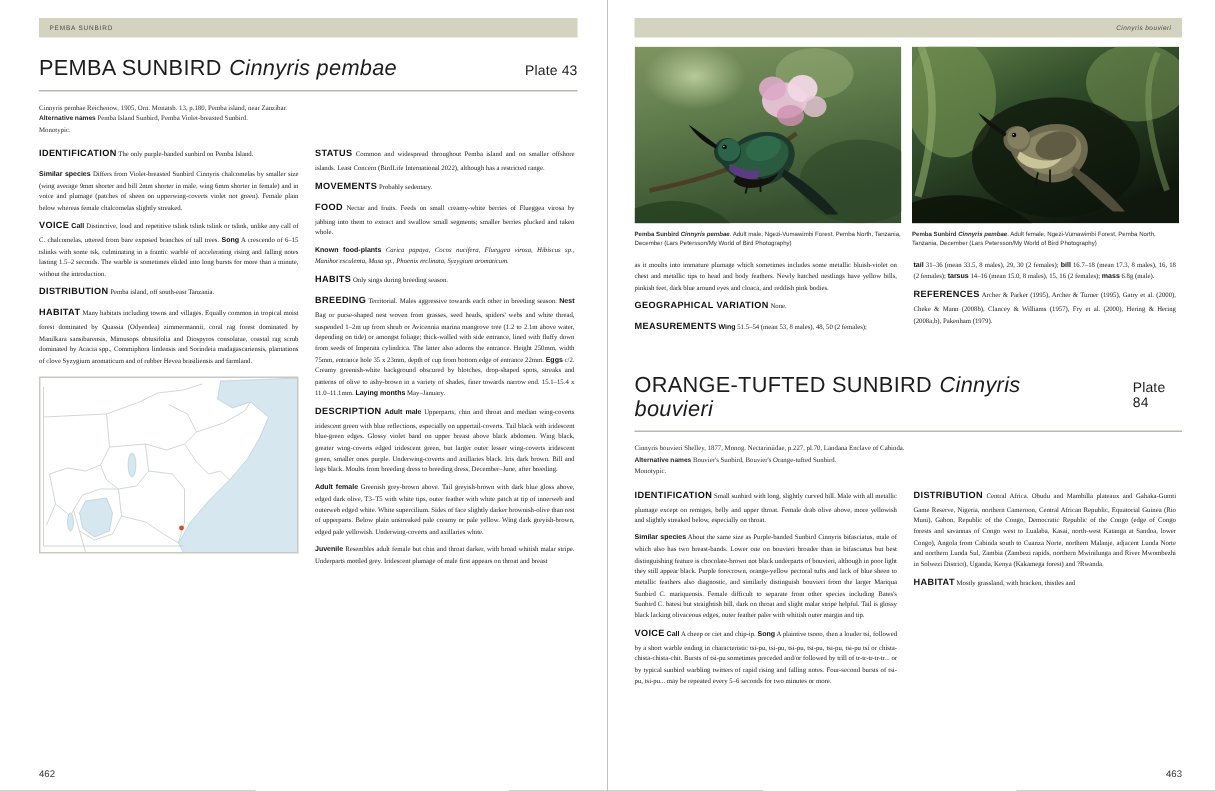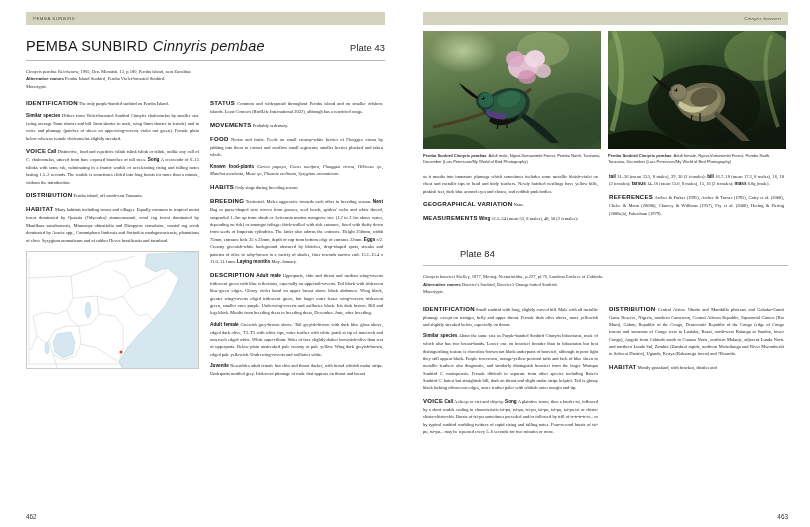--- a/index.html
+++ b/index.html
@@ -360,20 +360,23 @@
         <p class="body">
           <span class="hd">REFERENCES</span>
           <span>Archer &amp; Parker (1995), Archer &amp; Turner (1995), Gatry et al. (2000), Cheke &amp; Mann (2008b), Clancey &amp; Williams (1957), Fry et al. (2000), Hering &amp; Hering (2008a,b), Pakenham (1979).</span>
         </p>
       </div>
     </div>
 
     <div class="spacer-lg"></div>
 
     <div class="sp-title-row">
+      <div class="sp-title">
+        <span>ORANGE-TUFTED SUNBIRD</span><span class="sci">Cinnyris bouvieri</span>
+      </div>
       <div class="plate">Plate 84</div>
     </div>
     <div class="rule"></div>
 
     <div class="cite">
       <span>Cinnyris bouvieri Shelley, 1877, Monog. Nectariniidae, p.227, pl.70, Landana Enclave of Cabinda.</span><br>
       <b>Alternative names</b>
       <span>Bouvier's Sunbird, Bouvier's Orange-tufted Sunbird.</span><br>
       <span>Monotypic.</span>
     </div>

